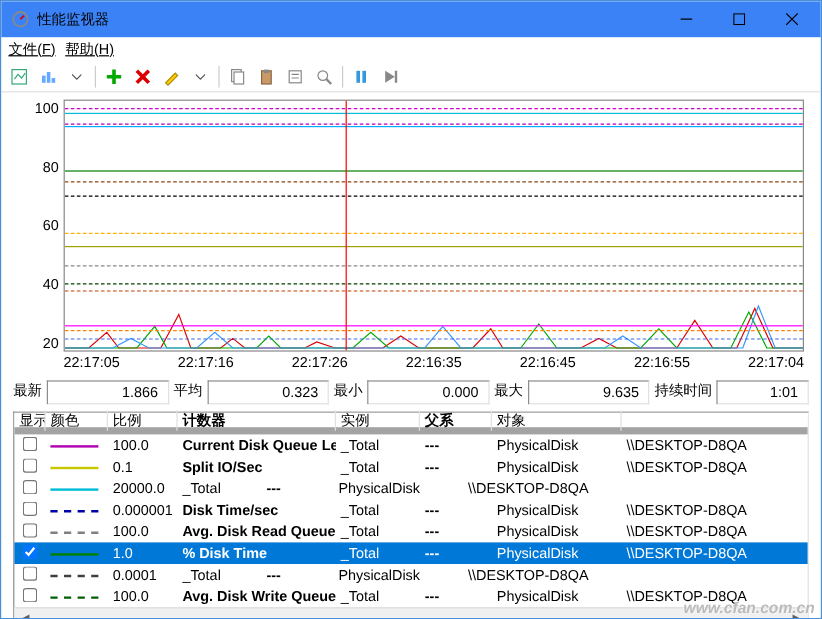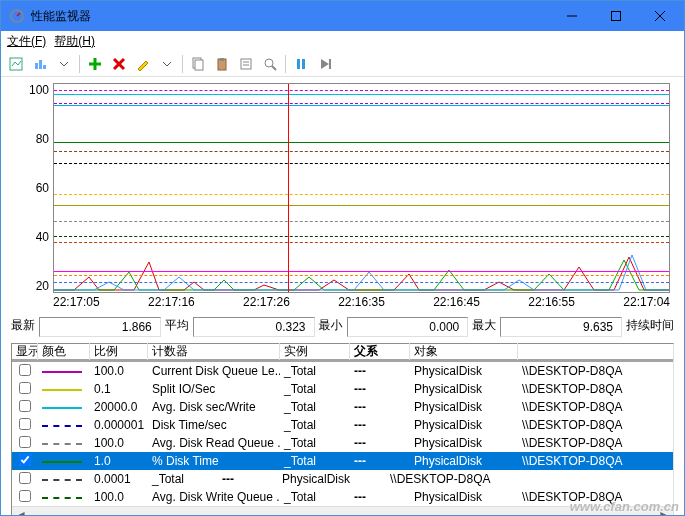--- a/index.html
+++ b/index.html
@@ -20,28 +20,28 @@
 .hline { position: absolute; left: 0; right: 0; }
 .hstyle-solid { border-top: 1px solid; }
 .hstyle-dash { border-top: 1px dashed; }
 .vcursor { position: absolute; top: 0; bottom: 0; width: 1px; background: #f00; }
 .noise { position: absolute; left: 0; right: 0; bottom: 0; height: 40px; }
 .stats { display: flex; align-items: flex-start; padding: 4px 10px; gap: 4px; font-size: 11px; }
 .stats .lbl { color: #000; }
 .stats .val { flex: 1; text-align: right; border: 1px inset #e0e0e0; background: #fff; padding: 2px 8px; }
 .counters { margin: 2px 10px 0 10px; border: 1px inset #e0e0e0; }
 .table-head, .table-row { display: flex; align-items: center; height: 18px; font-size: 11px; }
-.table-head { background: #fff; border-bottom: 3px solid #a3a3a3; align-items: center; }
+.table-head { background: #fff; border-bottom: 6px solid #a3a3a3; align-items: center; }
 .table-head > div { border-right: 1px solid #e0e0e0; padding: 0 4px; color: #000; overflow: hidden; white-space: nowrap; }
 .table-row > div { padding: 0 4px; overflow: hidden; white-space: nowrap; }
 .table-row.selected { background: #0078d7; color: #fff; }
 .c-chk { width: 26px; text-align: center; }
 .c-col { width: 52px; }
 .c-scale { width: 58px; }
-.c-counter { width: 132px; }
+.c-counter { width: 132px; font-weight: bold; }
 .c-inst { width: 70px; }
 .c-parent { width: 60px; font-weight: bold; }
 .c-obj { width: 108px; }
 .c-comp { flex: 1; }
 .color-line { display: inline-block; width: 40px; border-top-width: 2px; border-top-style: solid; vertical-align: middle; }
 .color-dash { border-top-style: dashed; }
 .scrollbar-h { height: 16px; background: #f0f0f0; border-top: 1px solid #ddd; display:flex; align-items:center; justify-content:space-between; padding:0 2px;}
 .scrollbar-h .arr { width:14px; height:14px; display:flex; align-items:center; justify-content:center; color:#606060;}
 .watermark { position: absolute; right: 6px; bottom: 2px; font-size: 13px; font-style: italic; color: rgba(180,180,180,0.9); font-weight: bold; text-shadow: 0 0 2px #fff; pointer-events:none;}
 input[type=checkbox]{ width:12px; height:12px; }
@@ -208,20 +208,21 @@
 <div class="stats">
   <span class="lbl">最新</span>
   <span class="val">1.866</span>
   <span class="lbl">平均</span>
   <span class="val">0.323</span>
   <span class="lbl">最小</span>
   <span class="val">0.000</span>
   <span class="lbl">最大</span>
   <span class="val">9.635</span>
   <span class="lbl">持续时间</span>
+  <span class="val" style="flex:0.7">1:01</span>
 </div>
 
 <div class="counters">
   <div class="table-head">
     <div class="c-chk">显示</div>
     <div class="c-col">颜色</div>
     <div class="c-scale">比例</div>
     <div class="c-counter">计数器</div>
     <div class="c-inst">实例</div>
     <div class="c-parent">父系</div>
@@ -245,21 +246,20 @@
         <div class="c-counter">Split IO/Sec</div>
         <div class="c-inst">_Total</div>
         <div class="c-parent">---</div>
         <div class="c-obj">PhysicalDisk</div>
         <div class="c-comp">\\DESKTOP-D8QA</div>
       </div>
       <div class="table-row">
         <div class="c-chk"><input type="checkbox" style=""></div>
         <div class="c-col"><span class="color-line" style="border-color:#00bcd4"></span></div>
         <div class="c-scale">20000.0</div>
-        <div class="c-counter">Avg. Disk sec/Write</div>
         <div class="c-inst">_Total</div>
         <div class="c-parent">---</div>
         <div class="c-obj">PhysicalDisk</div>
         <div class="c-comp">\\DESKTOP-D8QA</div>
       </div>
       <div class="table-row">
         <div class="c-chk"><input type="checkbox" style=""></div>
         <div class="c-col"><span class="color-line color-dash" style="border-color:#0000aa"></span></div>
         <div class="c-scale">0.000001</div>
         <div class="c-counter">Disk Time/sec</div>

